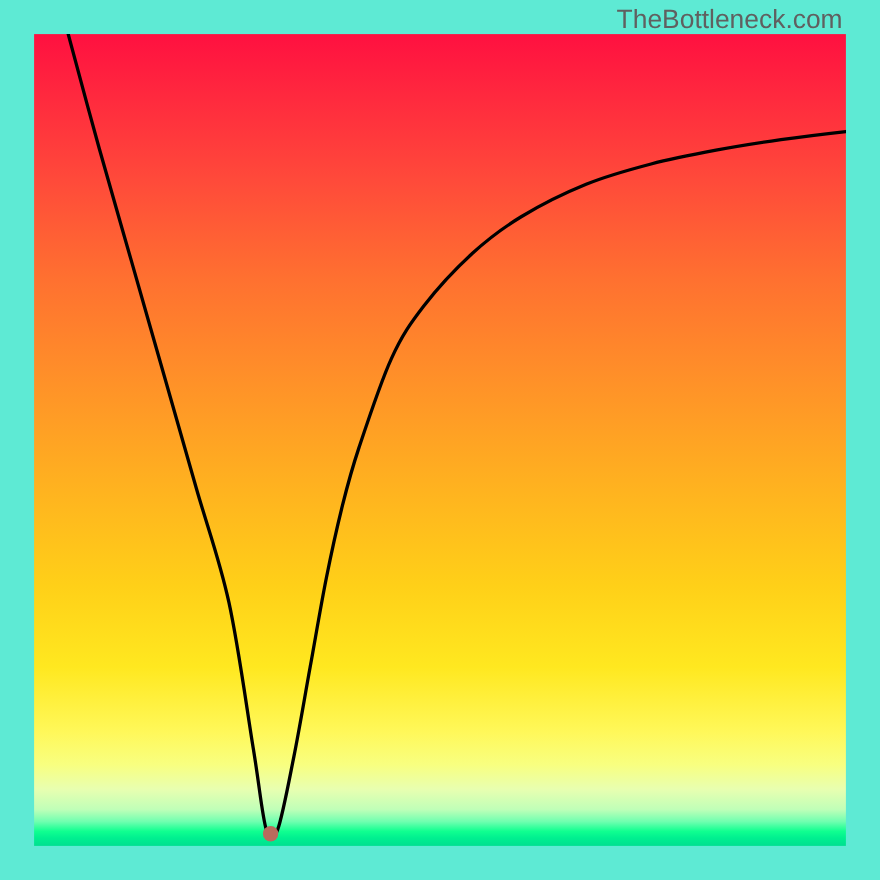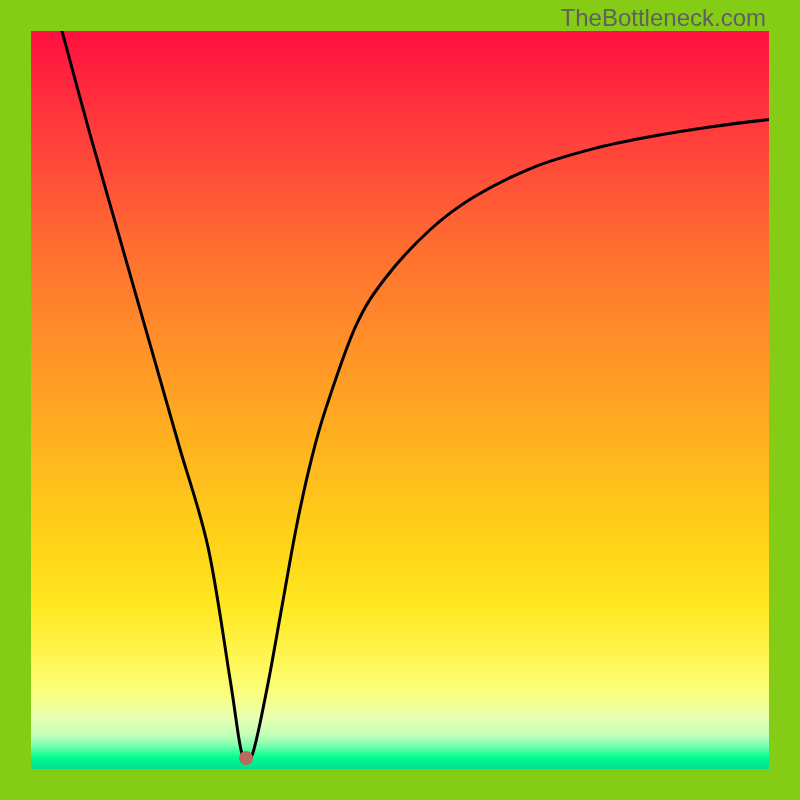--- a/index.html
+++ b/index.html
@@ -7,21 +7,21 @@
     padding: 0;
     width: 800px;
     height: 800px;
     background: #000;
     overflow: hidden;
   }
   .frame {
     position: relative;
     width: 800px;
     height: 800px;
-    background: #84cc16;
+    background: #5eead4;
   }
   .plot-area {
     position: absolute;
     left: 31px;
     top: 31px;
     width: 738px;
     height: 738px;
     background: linear-gradient(to bottom,
       #ff1040 0%,
       #ff2a3e 8%,

